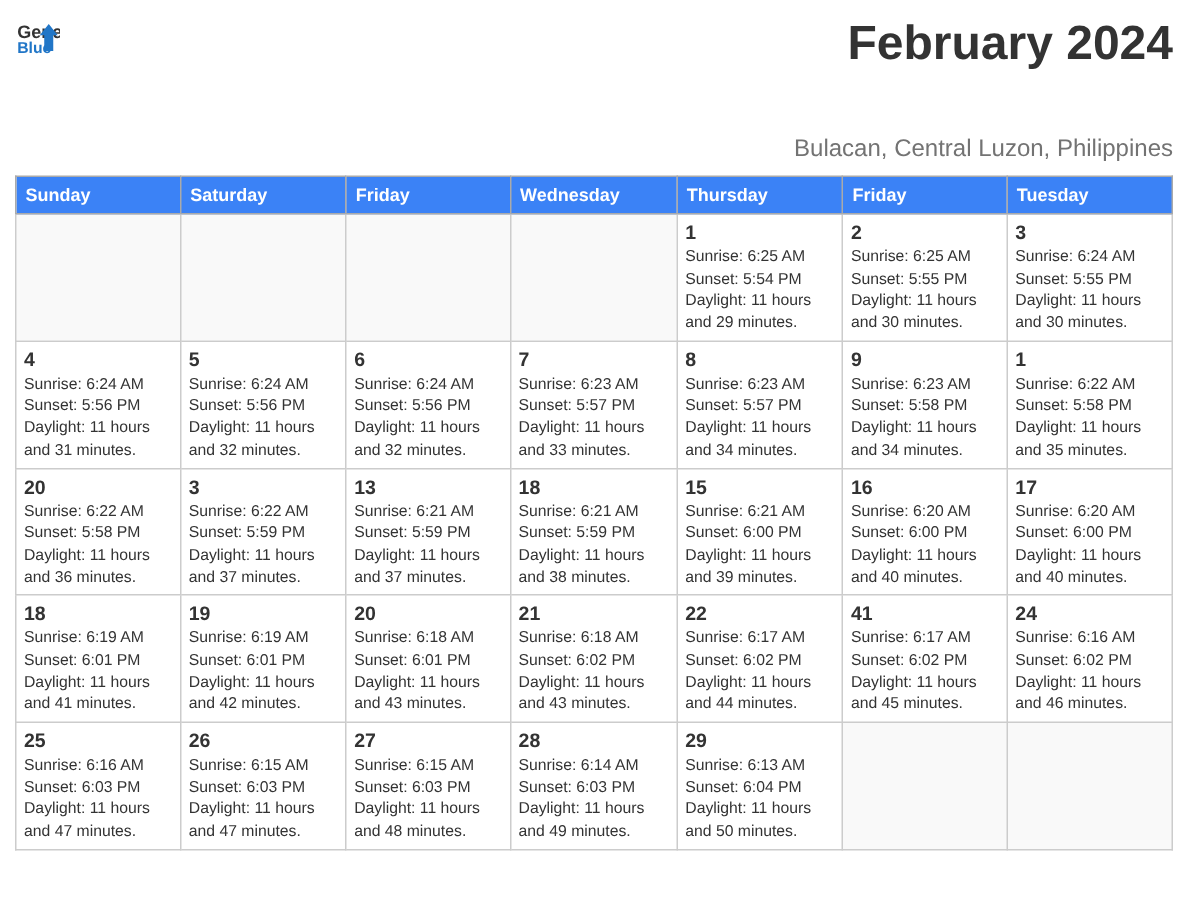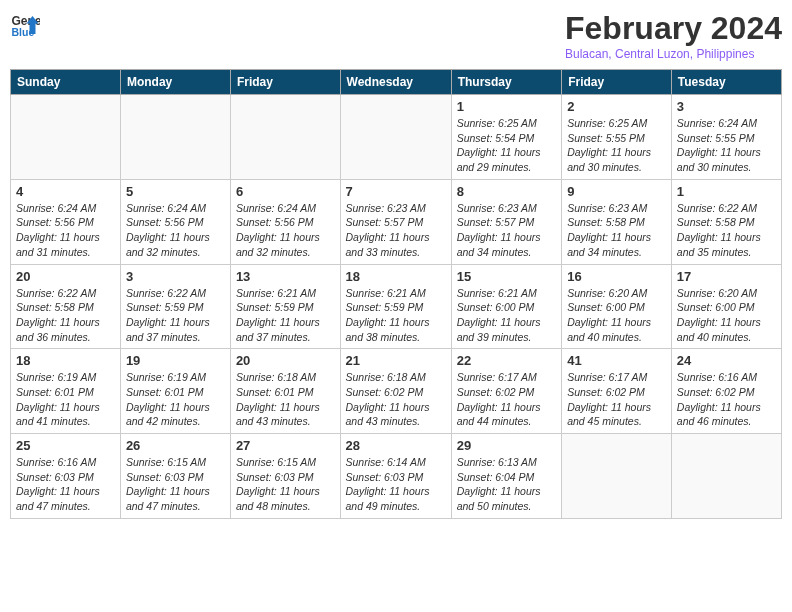--- a/index.html
+++ b/index.html
@@ -19,37 +19,39 @@
     .logo-area {
       display: flex;
       align-items: center;
     }
     .logo-icon {
       width: 30px;
       height: 30px;
       margin-right: 2px;
     }
     .title-area {
+      text-align: right;
     }
     .month-year {
       font-size: 32px;
       font-weight: bold;
       color: #333;
     }
     .location {
-      font-size: 12px;
-      color: #8b5cf6;
+      font-size: 16px;
+      color: #737373;
+      margin-top: 44px;
     }
     .calendar-table {
       width: 100%;
       border-collapse: collapse;
       font-size: 11px;
     }
     .calendar-table th {
-      background-color: #0c4a6e;
+      background-color: #3b82f6;
       color: #fff;
       text-align: left;
       padding: 5px 6px;
       font-size: 12px;
       border: 1px solid #aaa;
       margin-left: 26px;
     }
     .calendar-table td {
       border: 1px solid #ccc;
       vertical-align: top;
@@ -64,21 +66,20 @@
     .day-num {
       font-size: 13px;
       font-weight: bold;
       color: #333;
       margin-bottom: 2px;
     }
     .day-info {
       color: #333;
       font-size: 10.5px;
       line-height: 1.4;
-      font-style: italic;
     }
     tr.week-row td {
       height: 80px;
     }
   </style>
 </head>
 <body>
 
 <div class="header-area">
   <div class="logo-area">
@@ -91,21 +92,21 @@
   <div class="title-area">
     <div class="month-year">February 2024</div>
     <div class="location">Bulacan, Central Luzon, Philippines</div>
   </div>
 </div>
 
 <table class="calendar-table">
   <thead>
     <tr>
     <th>Sunday</th>
-        <th>Monday</th>
+        <th>Saturday</th>
         <th>Friday</th>
         <th>Wednesday</th>
         <th>Thursday</th>
         <th>Friday</th>
         <th>Tuesday</th>
       </tr>
   </thead>
   <tbody id="calendar-body">
   <tr class="week-row">
         <td class="empty"></td>

